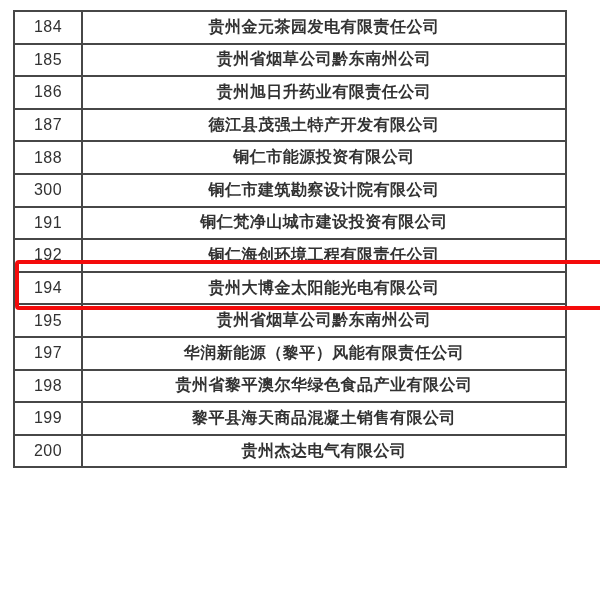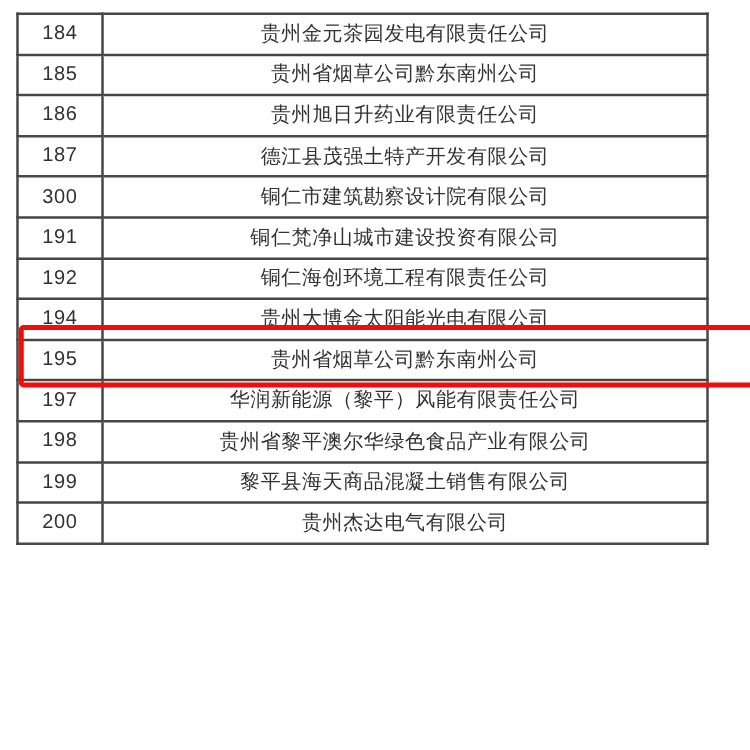--- a/index.html
+++ b/index.html
@@ -45,20 +45,21 @@
     letter-spacing: 0.5px;
   }
 
   td.no-cell {
     width: 66px;
     letter-spacing: 0;
   }
 
   td.name-cell {
     width: 482px;
+    font-weight: bold;
   }
 
   .highlight-box {
     position: absolute;
     left: 15px;
     top: 260px;
     width: 597px;   
     height: 50px;
     border: 4px solid #f40b0b;
     border-radius: 4px;
@@ -88,20 +89,24 @@
   <tr>
     <td class="no-cell">186</td>
     <td class="name-cell">贵州旭日升药业有限责任公司</td>
   </tr>
 
   <tr>
     <td class="no-cell">187</td>
     <td class="name-cell">德江县茂强土特产开发有限公司</td>
   </tr>
 
+  <tr>
+    <td class="no-cell">188</td>
+    <td class="name-cell">铜仁市能源投资有限公司</td>
+  </tr>
 
 
   <tr>
     <td class="no-cell">300</td>
     <td class="name-cell">铜仁市建筑勘察设计院有限公司</td>
   </tr>
 
   <tr>
     <td class="no-cell">191</td>
     <td class="name-cell">铜仁梵净山城市建设投资有限公司</td>

